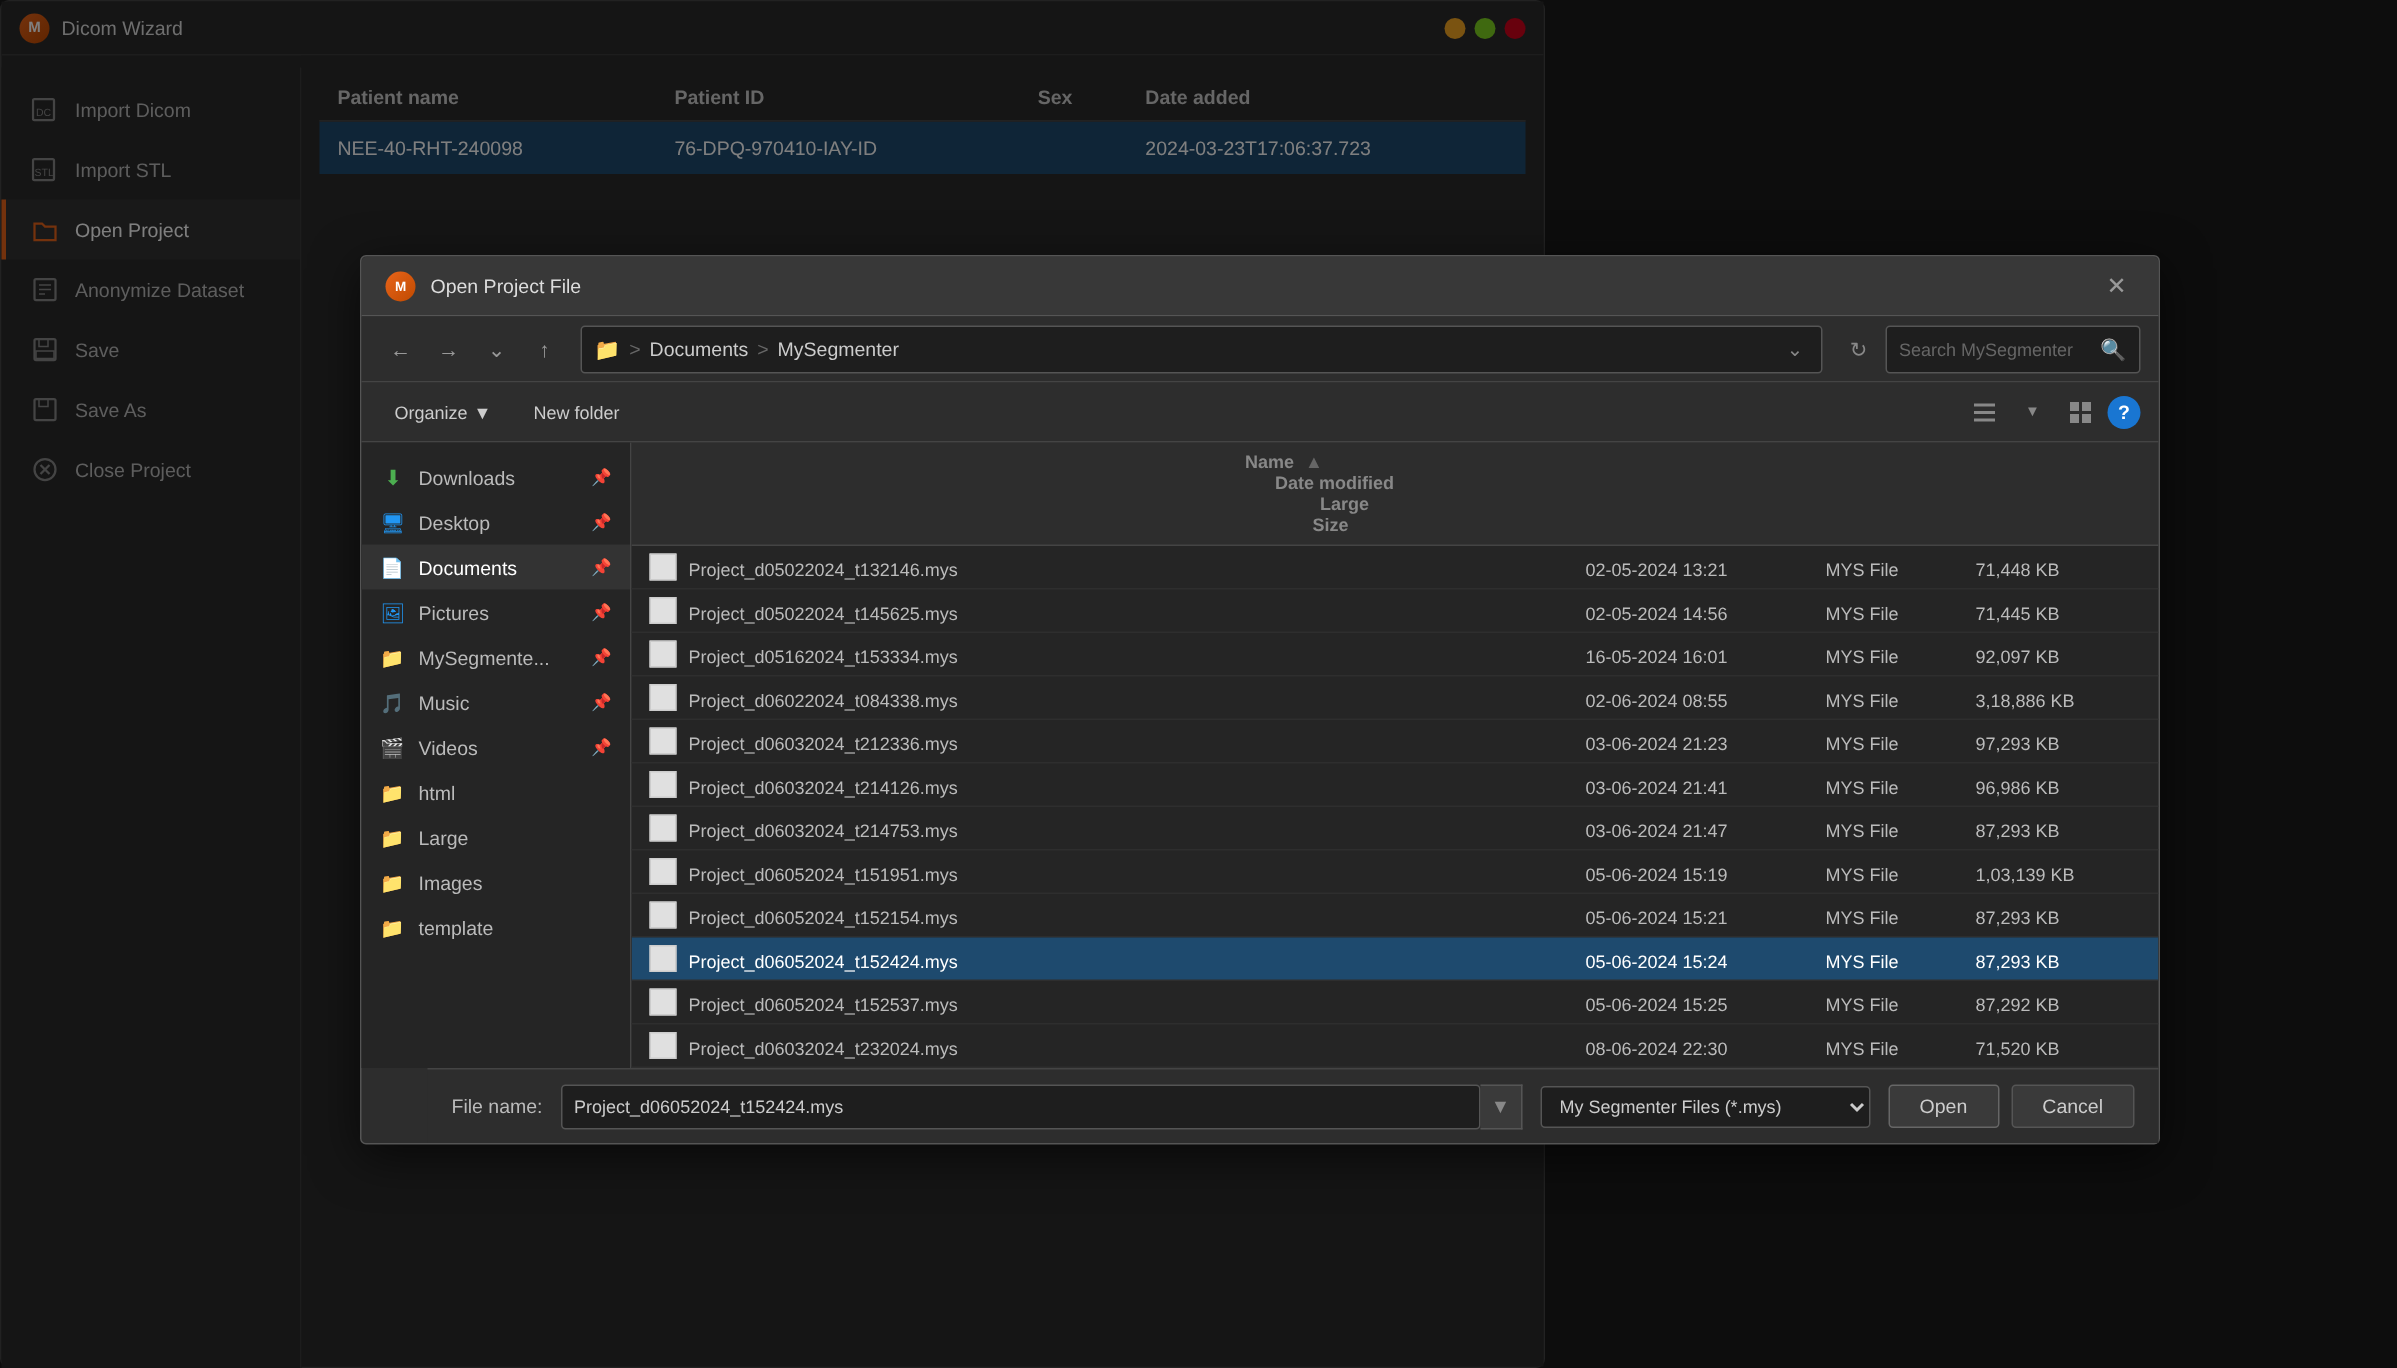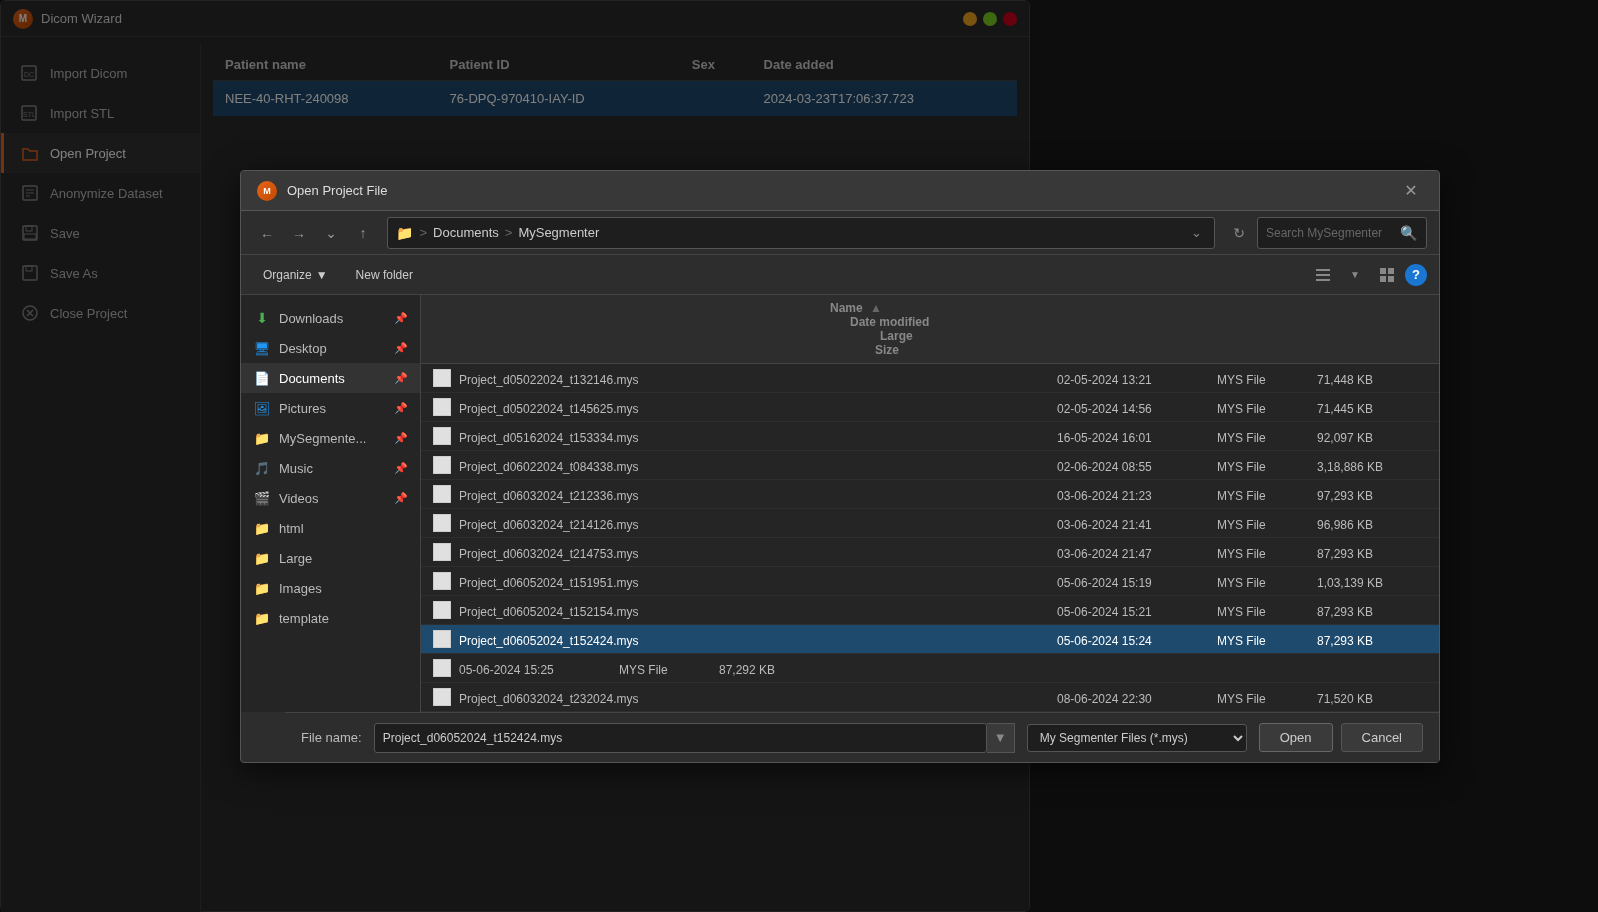--- a/index.html
+++ b/index.html
@@ -799,20 +799,21 @@
         </div>
         <div class="file-row selected">
           <div class="file-icon"></div>
           <div class="file-name">Project_d06052024_t152424.mys</div>
           <div class="file-date">05-06-2024 15:24</div>
           <div class="file-type">MYS File</div>
           <div class="file-size">87,293 KB</div>
         </div>
         <div class="file-row">
           <div class="file-icon"></div>
+          <div class="file-name">Project_d06052024_t152537.mys</div>
           <div class="file-date">05-06-2024 15:25</div>
           <div class="file-type">MYS File</div>
           <div class="file-size">87,292 KB</div>
         </div>
         <div class="file-row">
           <div class="file-icon"></div>
           <div class="file-name">Project_d06032024_t232024.mys</div>
           <div class="file-date">08-06-2024 22:30</div>
           <div class="file-type">MYS File</div>
           <div class="file-size">71,520 KB</div>

